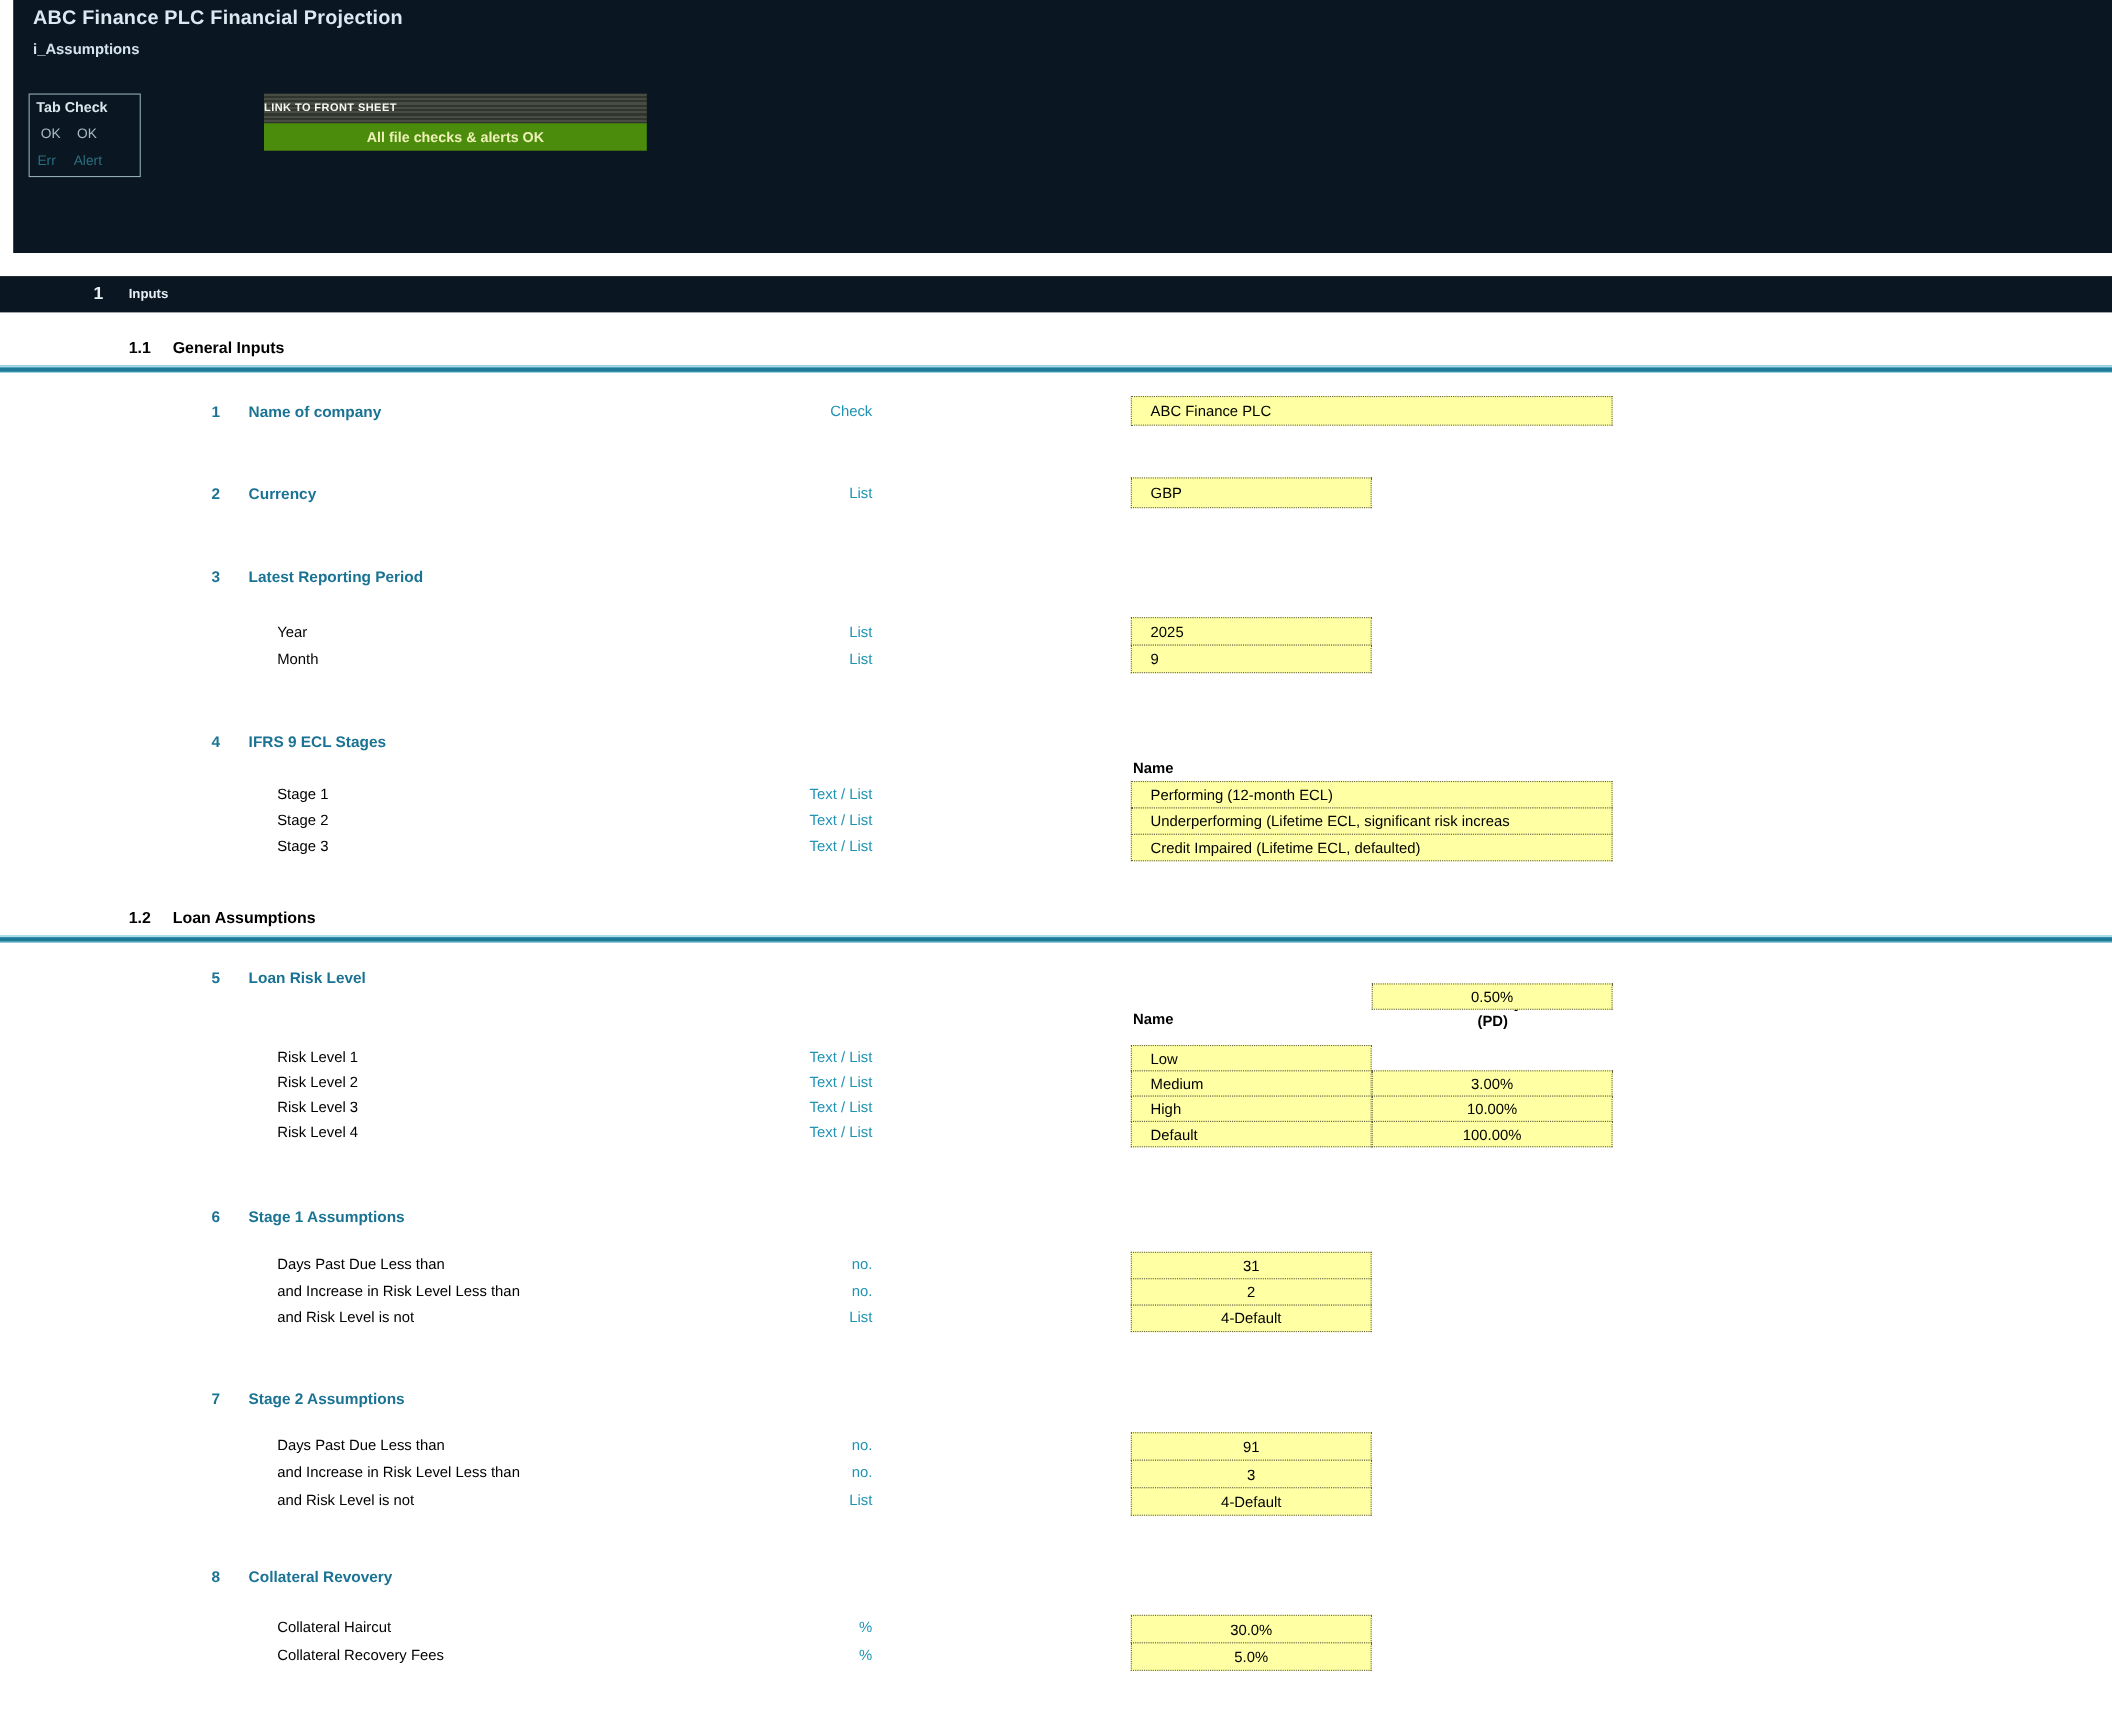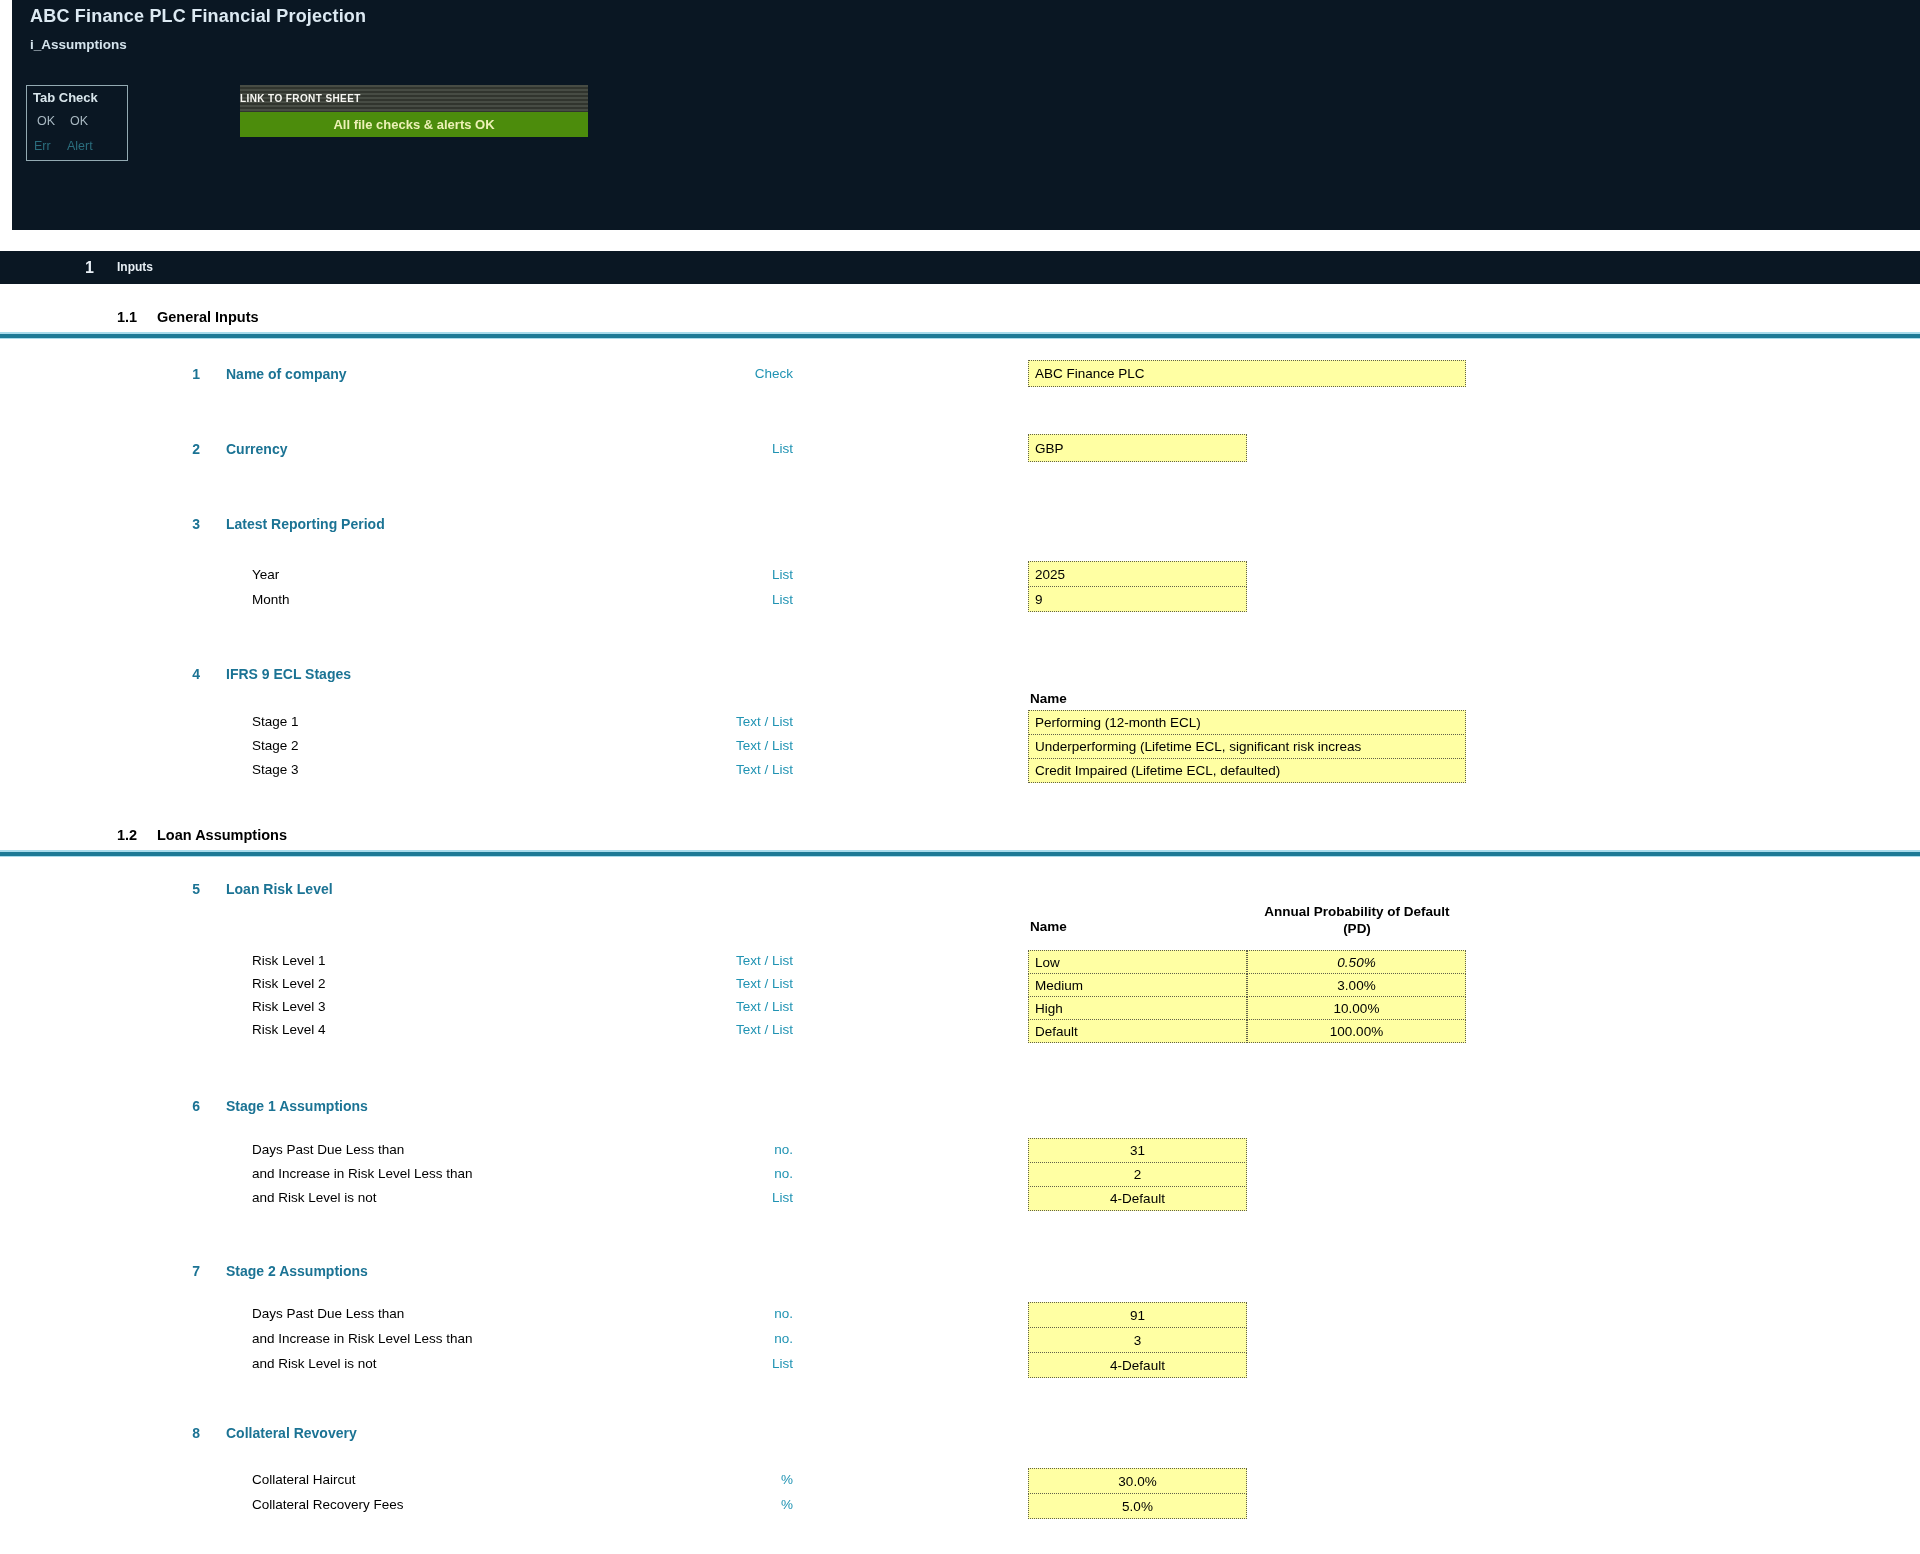--- a/index.html
+++ b/index.html
@@ -25,21 +25,21 @@
   .ssnum{position:absolute;left:117px;font-size:14.5px;font-weight:bold;color:#000;}
   .sstitle{position:absolute;left:157px;font-size:14.5px;font-weight:bold;color:#000;}
   .rule{position:absolute;left:0;width:1920px;height:4px;background:#1e7a96;border-top:2px solid #a9dcec;border-bottom:1px solid #a9dcec;}
   
   .rnum{position:absolute;left:178px;width:22px;text-align:right;font-size:14px;font-weight:bold;color:#1b7394;}
   .rhead{position:absolute;left:226px;font-size:14px;font-weight:bold;color:#1b7394;}
   .slabel{position:absolute;left:252px;font-size:13.5px;color:#000;}
   .rtype{position:absolute;left:663px;width:130px;text-align:right;font-size:13.5px;color:#2093b3;}
   .colhdr{position:absolute;font-size:13.5px;font-weight:bold;color:#000;}
   .ybox{position:absolute;left:1028px;background:#ffffa3;border:1px dotted #61614a;box-sizing:border-box;
-    font-size:13.5px;color:#000;padding:0 6px;overflow:hidden;white-space:nowrap;display:flex;align-items:center;}
+    font-size:13.5px;color:#000;padding:0 17px;overflow:hidden;white-space:nowrap;display:flex;align-items:center;}
   .w219{width:219px;} .w438{width:438px;}
   .pdbox{left:1247px;justify-content:center;padding:0;}
   .ctr{justify-content:center;padding:0;}
   .pdhdr{position:absolute;left:1262px;top:903px;width:190px;text-align:center;font-size:13.5px;font-weight:bold;line-height:17px;color:#000;}
 </style>
 </head>
 <body>
 
 <div class="hdr">
   <div class="hdr-title">ABC Finance PLC Financial Projection</div>
@@ -108,21 +108,21 @@
 <div class="rule" style="top:850px;"></div>
 
 <div class="rnum" style="top:881px;">5</div>
 <div class="rhead" style="top:881px;">Loan Risk Level</div>
 <div class="colhdr" style="left:1030px;top:919px;">Name</div>
 <div class="pdhdr">Annual Probability of Default (PD)</div>
 
 <div class="slabel" style="top:953px;">Risk Level 1</div>
 <div class="rtype" style="top:953px;">Text / List</div>
 <div class="ybox w219" style="top:950px;height:24px;">Low</div>
-<div class="ybox w219 pdbox" style="top:950px;height:24px;font-style:italic;">0.50%</div>
+<div class="ybox w219 pdbox" style="top:894px;height:24px;">0.50%</div>
 
 <div class="slabel" style="top:976px;">Risk Level 2</div>
 <div class="rtype" style="top:976px;">Text / List</div>
 <div class="ybox w219" style="top:973px;height:24px;">Medium</div>
 <div class="ybox w219 pdbox" style="top:973px;height:24px;">3.00%</div>
 
 <div class="slabel" style="top:999px;">Risk Level 3</div>
 <div class="rtype" style="top:999px;">Text / List</div>
 <div class="ybox w219" style="top:996px;height:24px;">High</div>
 <div class="ybox w219 pdbox" style="top:996px;height:24px;">10.00%</div>

